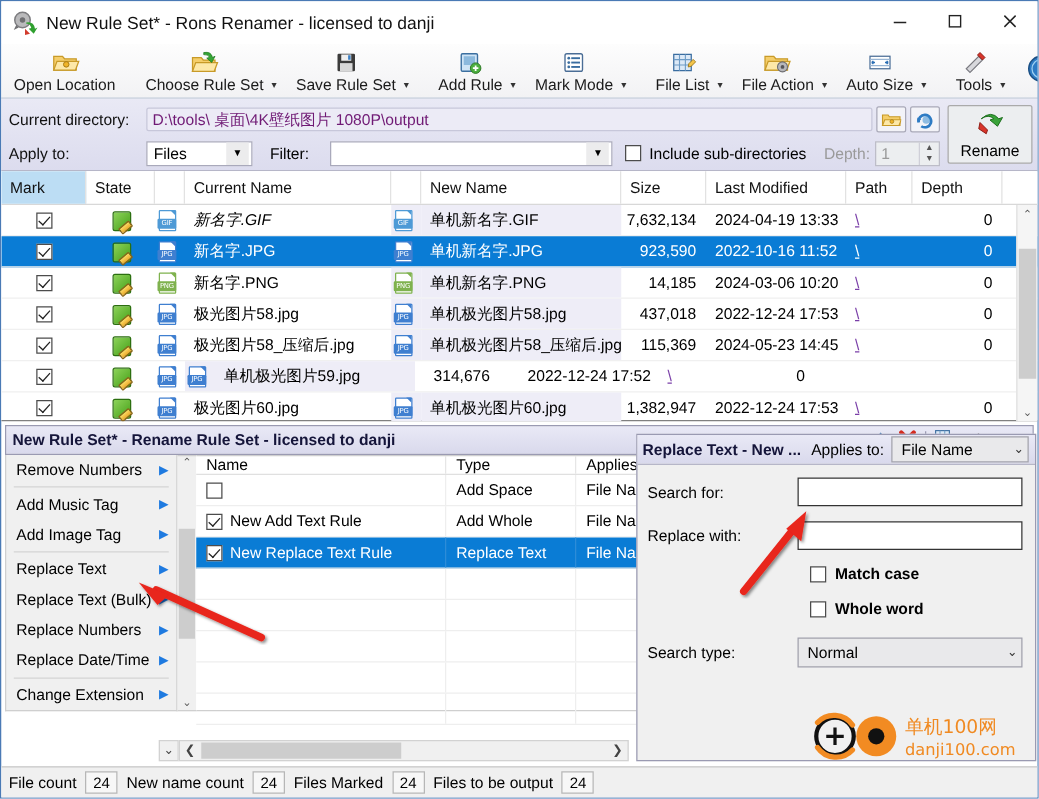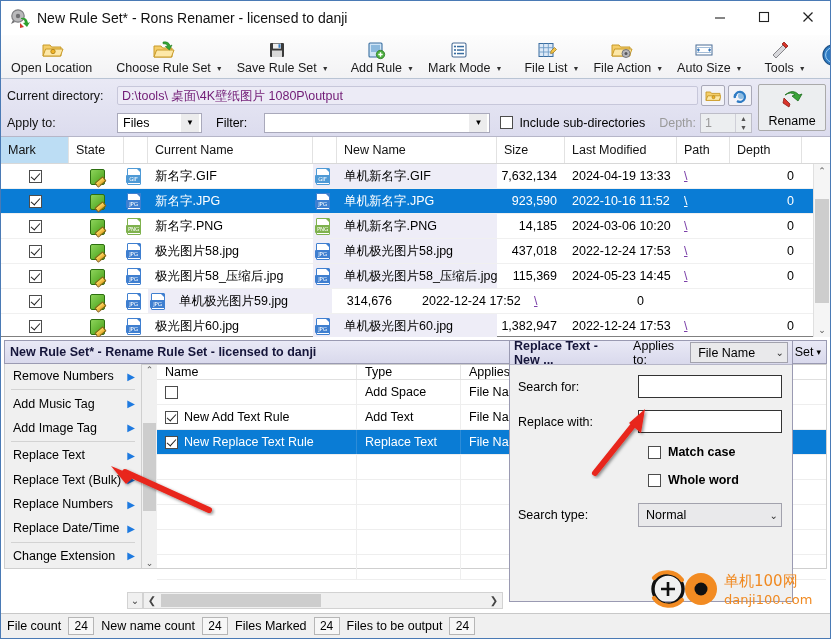--- a/index.html
+++ b/index.html
@@ -128,21 +128,21 @@
   .rg-head{display:flex;height:25px;border-bottom:1px solid #e0e0e0;}
   .rg-head .hc{font-size:12.5px;display:flex;align-items:center;padding-left:8px;
                border-right:1px solid #e6e6e6;box-sizing:border-box;}
   .rg-row{display:flex;height:24px;border-bottom:1px solid #eee;}
   .rg-row .c{font-size:12.5px;display:flex;align-items:center;padding-left:8px;
              border-right:1px solid #eee;box-sizing:border-box;overflow:hidden;white-space:nowrap;}
   .rg-row.sel{background:#0a7cd5;color:#fff;}
   .rg-row.sel .c{border-right-color:#2d8cd8;}
 
   
-  .rightpanel{position:absolute;left:508px;top:339px;width:284px;height:262px;
+  .rightpanel{position:absolute;left:508px;top:346px;width:320px;height:262px;
               border:1px solid #9a9ab2;background:#f0f0f0;box-sizing:border-box;}
   .rp-head{height:24px;background:linear-gradient(#e9e9f6,#d9d9ec);border-bottom:1px solid #b6b6c8;
            display:flex;align-items:center;padding:0 4px;box-sizing:border-box;}
   .rp-head .t{font-weight:bold;font-size:12.5px;color:#15153a;}
   .rp-head .ap{margin-left:8px;font-size:12.5px;}
   .selbox{height:21px;border:1px solid #a2a2ad;background:#e9e9eb;display:flex;align-items:center;
           padding:0 3px 0 7px;font-size:12.5px;box-sizing:border-box;}
   .selbox .cv{margin-left:auto;font-size:10px;color:#333;padding-left:8px;}
   .rp-body{padding:10px 10px 0 8px;font-size:12.5px;}
   .fld{display:flex;align-items:center;margin-bottom:12px;}
@@ -450,21 +450,21 @@
                 <span class="pen"></span>
               </span>
             </div>
             <div class="c" style="width:24px;justify-content:center;padding-left:0;">
               <span class="dico">
                 <span class="pg" style="border-color:#4e9ad6"></span>
                 <span class="fold" style="border-top-color:#4e9ad6"></span>
                 <span class="tagtxt" style="background:#4e9ad6">GIF</span>
               </span>
             </div>
-            <div class="c" style="width:165px;">新名字.GIF</div>
+            <div class="c" style="width:165px;font-style:italic;">新名字.GIF</div>
             <div class="c newname-cell" style="width:24px;justify-content:center;padding-left:0;">
               <span class="dico">
                 <span class="pg" style="border-color:#4e9ad6"></span>
                 <span class="fold" style="border-top-color:#4e9ad6"></span>
                 <span class="tagtxt" style="background:#4e9ad6">GIF</span>
               </span>
             </div>
             <div class="c newname-cell" style="width:160px;">单机新名字.GIF</div>
             <div class="c num" style="width:68px;">7,632,134</div>
             <div class="c" style="width:112px;">2024-04-19 13:33</div>
@@ -775,21 +775,21 @@
               <span></span>
             </div>
             <div class="c" style="width:104px;">Add Space</div>
             <div class="c" style="flex:1 1 auto;border-right:0;">File Name</div>
           </div>
           <div class="rg-row">
             <div class="c" style="width:200px;">
               <span class="cbx on" style="margin-right:6px;"></span>
               <span>New Add Text Rule</span>
             </div>
-            <div class="c" style="width:104px;">Add Text</div>
+            <div class="c" style="width:104px;">Add Whole</div>
             <div class="c" style="flex:1 1 auto;border-right:0;">File Name</div>
           </div>
           <div class="rg-row sel">
             <div class="c" style="width:200px;">
               <span class="cbx on" style="margin-right:6px;"></span>
               <span>New Replace Text Rule</span>
             </div>
             <div class="c" style="width:104px;">Replace Text</div>
             <div class="c" style="flex:1 1 auto;border-right:0;">File Name</div>
           </div>

